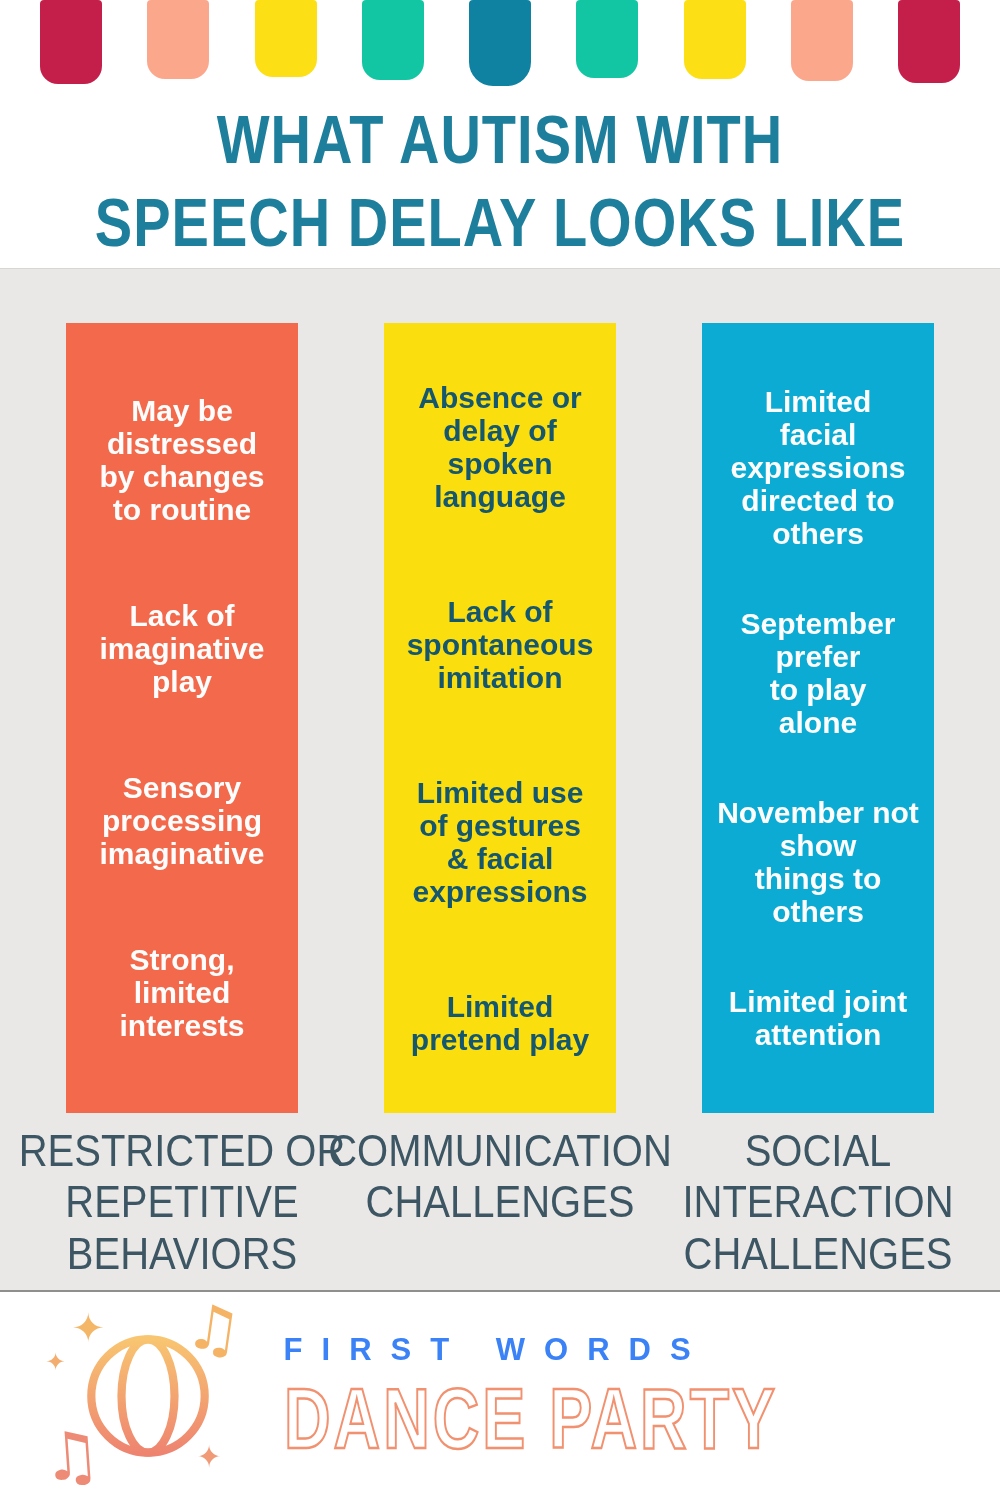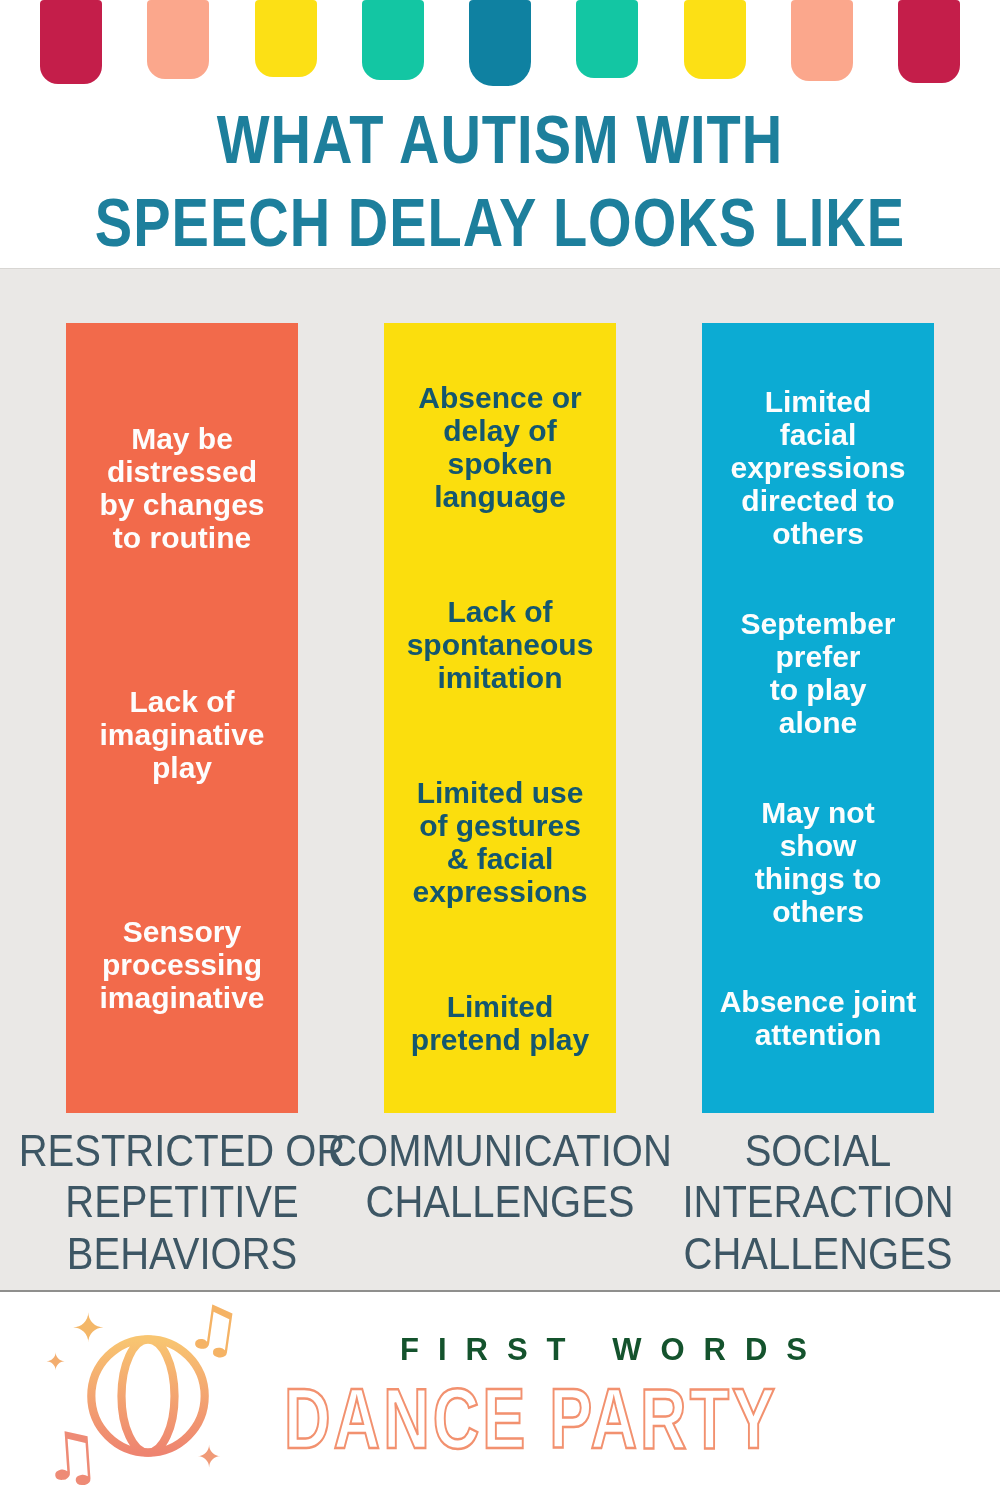--- a/index.html
+++ b/index.html
@@ -89,20 +89,23 @@
           <div class="item">May be
 distressed
 by changes
 to routine</div>
           <div class="item">Lack of
 imaginative
 play</div>
           <div class="item">Sensory
 processing
 imaginative</div>
+          <div class="item">Strong,
+limited
+interests</div>
         </div>
         <h2 class="col-label" style="color: rgb(61, 86, 100);">
           <span>RESTRICTED OR</span>
           <span>REPETITIVE</span>
           <span>BEHAVIORS</span>
         </h2>
       </section>
 
       <section class="col">
         <div class="card" style="background: rgb(251, 222, 13); color: rgb(20, 87, 111); gap: 35px;">
@@ -129,25 +132,25 @@
       <section class="col">
         <div class="card" style="background: rgb(12, 171, 211); color: rgb(253, 253, 253);">
           <div class="item">Limited
 facial
 expressions
 directed to
 others</div>
           <div class="item">September prefer
 to play
 alone</div>
-          <div class="item">May not
+          <div class="item">November not
 show
 things to
 others</div>
-          <div class="item">Absence joint
+          <div class="item">Limited joint
 attention</div>
         </div>
         <h2 class="col-label" style="color: rgb(61, 86, 100);">
           <span>SOCIAL</span>
           <span>INTERACTION</span>
           <span>CHALLENGES</span>
         </h2>
       </section>
 
     </div>
@@ -171,18 +174,18 @@
           <line x1="19" y1="106" x2="121" y2="106"></line>
         </g>
       </svg>
       <span class="glyph note-tr" style="color: rgb(245, 179, 101);">♫</span>
       <span class="glyph note-bl" style="color: rgb(238, 139, 118);">♫</span>
       <span class="glyph spark-big" style="color: rgb(244, 183, 104);">✦</span>
       <span class="glyph spark-sm" style="color: rgb(243, 173, 110);">✦</span>
       <span class="glyph spark-br" style="color: rgb(240, 154, 119);">✦</span>
     </div>
     <div class="logo-text">
-      <div class="brand-top" style="color: #14532d; text-align: center;">FIRST WORDS</div>
+      <div class="brand-top" style="color: #3b82f6;">FIRST WORDS</div>
       <div class="brand-bottom" style="color: rgb(242, 145, 111); --dp-color: #F2916F;">DANCE PARTY</div>
     </div>
   </div>
 
 </div>
 
 </body></html>

